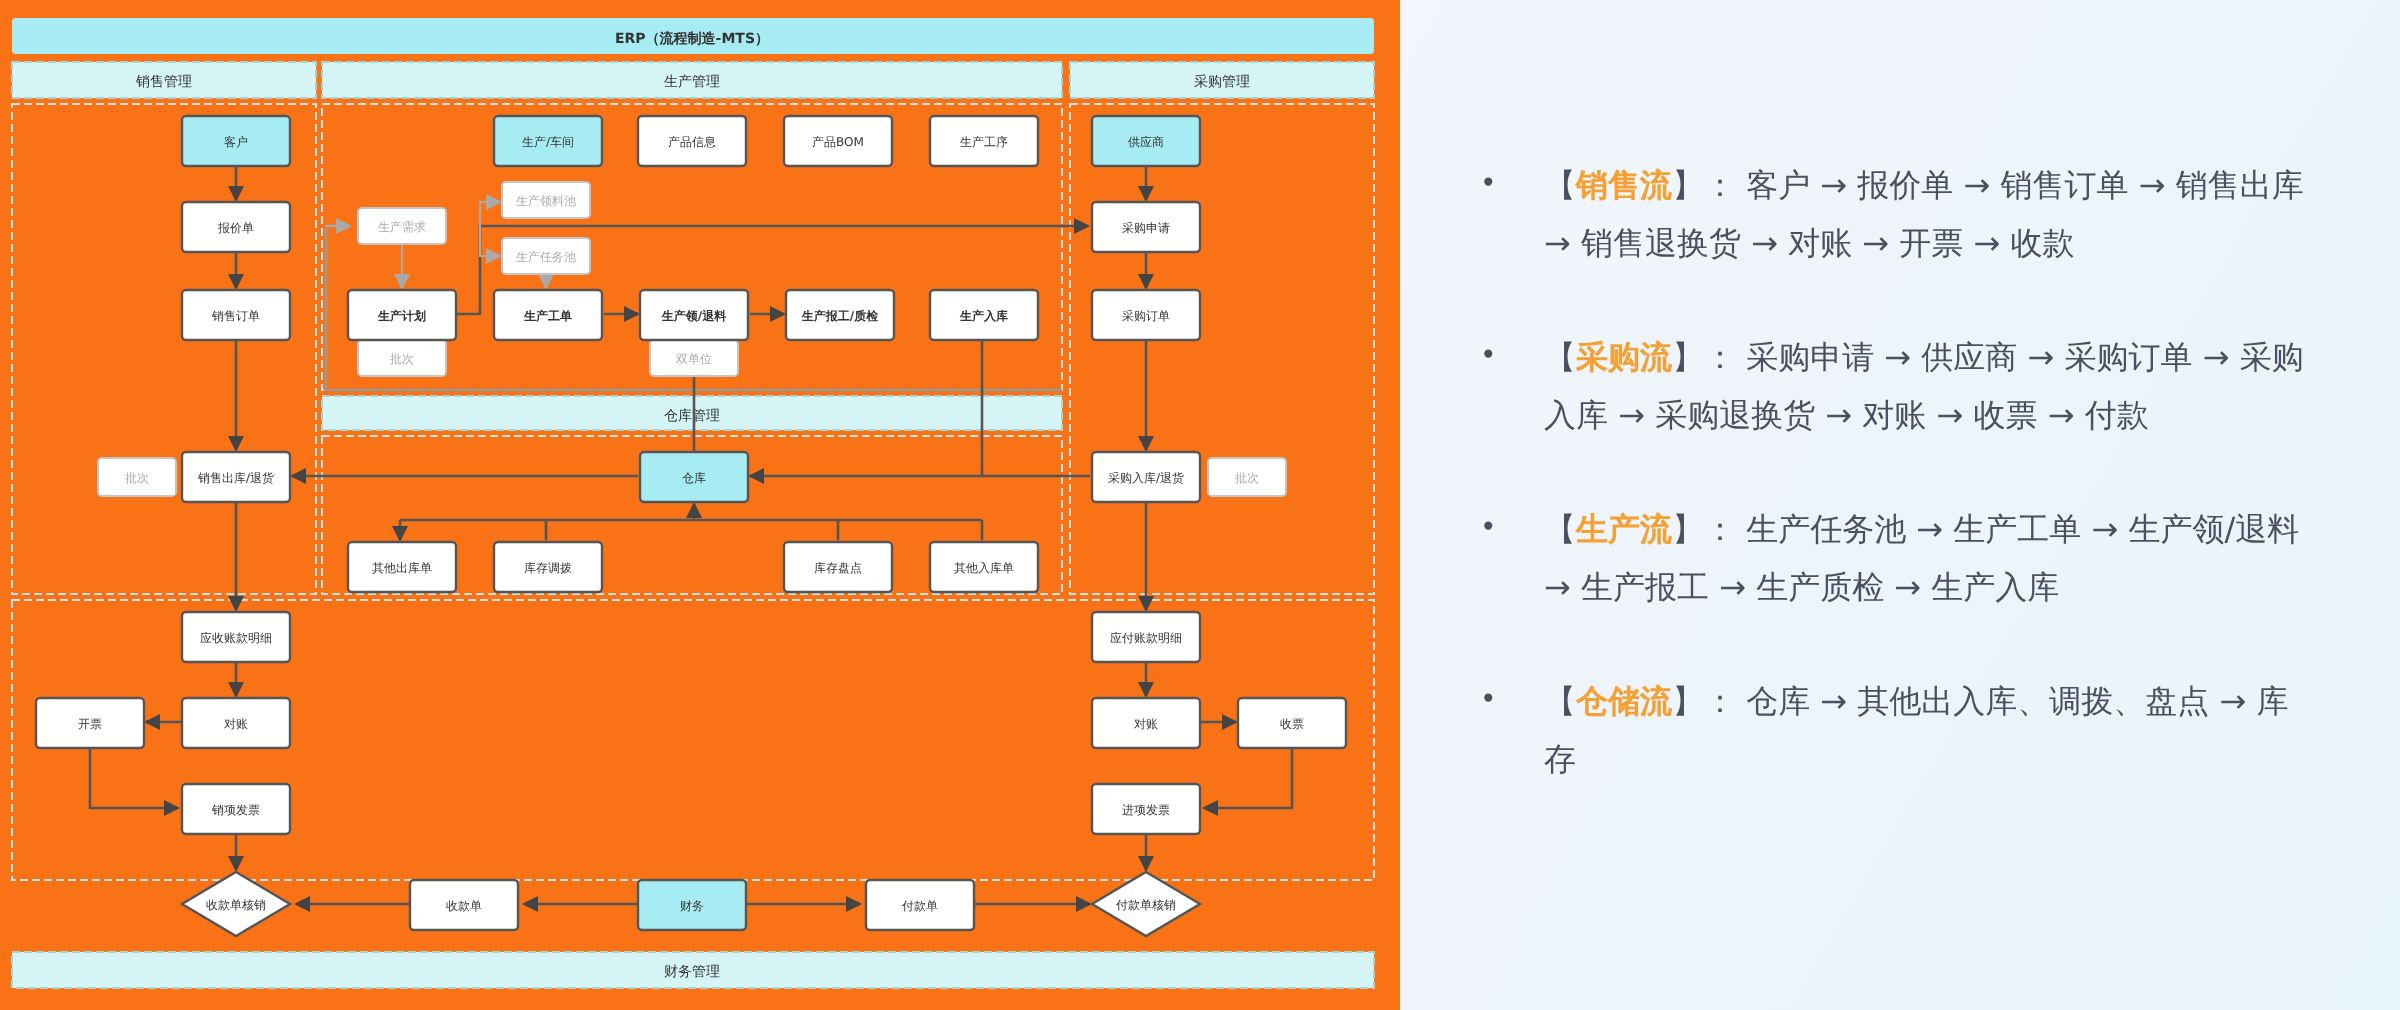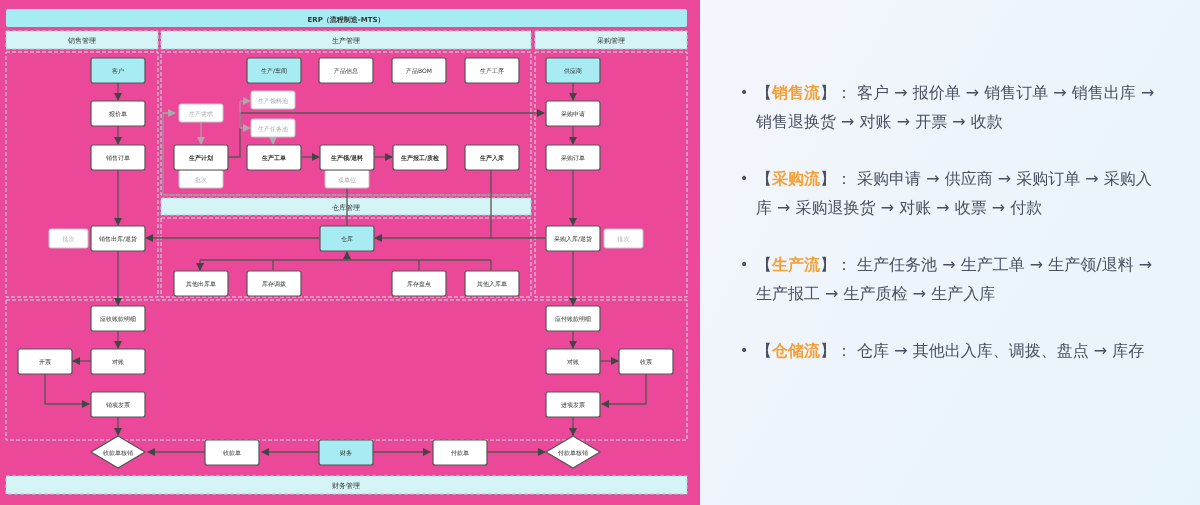--- a/index.html
+++ b/index.html
@@ -1,25 +1,25 @@
 <!DOCTYPE html>
 <html><head>
 <meta charset="utf-8">
 <style>
   html, body { margin:0; padding:0; }
   body { width:1200px; height:505px; overflow:hidden; background:#ffffff; position:relative;
          font-family:"DejaVu Sans", sans-serif; }
-  #diagram { position:absolute; left:0; top:0; width:700px; height:505px; background:#ec4899; }
+  #diagram { position:absolute; left:0; top:0; width:700px; height:505px; background:#f97316; }
   #diagram svg { display:block; }
   #diagram text { font-family:"DejaVu Sans", sans-serif; }
   #panel { position:absolute; left:700px; top:0; width:500px; height:505px;
            background:linear-gradient(120deg,#f3f6fc 0%,#eef4fb 45%,#e8f4fb 100%); }
   .flow { position:absolute; left:40px; width:420px; color:#4a5060; font-size:16px; line-height:29px; }
   .flow .bullet { position:absolute; left:0; top:0; width:30px; color:#4a5060; font-size:14px; }
-  .flow .content { margin-left:16px; }
+  .flow .content { margin-left:32px; }
   .flow .bracket { color:#4a5060; }
   .flow .title { color:#f5a035; font-weight:bold; }
 </style>
 </head>
 <body>
 
 <div id="diagram">
 <svg width="700" height="505" viewBox="0 0 700 505" xmlns="http://www.w3.org/2000/svg">
   <defs>
     <marker id="arr" markerWidth="8" markerHeight="8" refX="7" refY="4" orient="auto" markerUnits="userSpaceOnUse">

